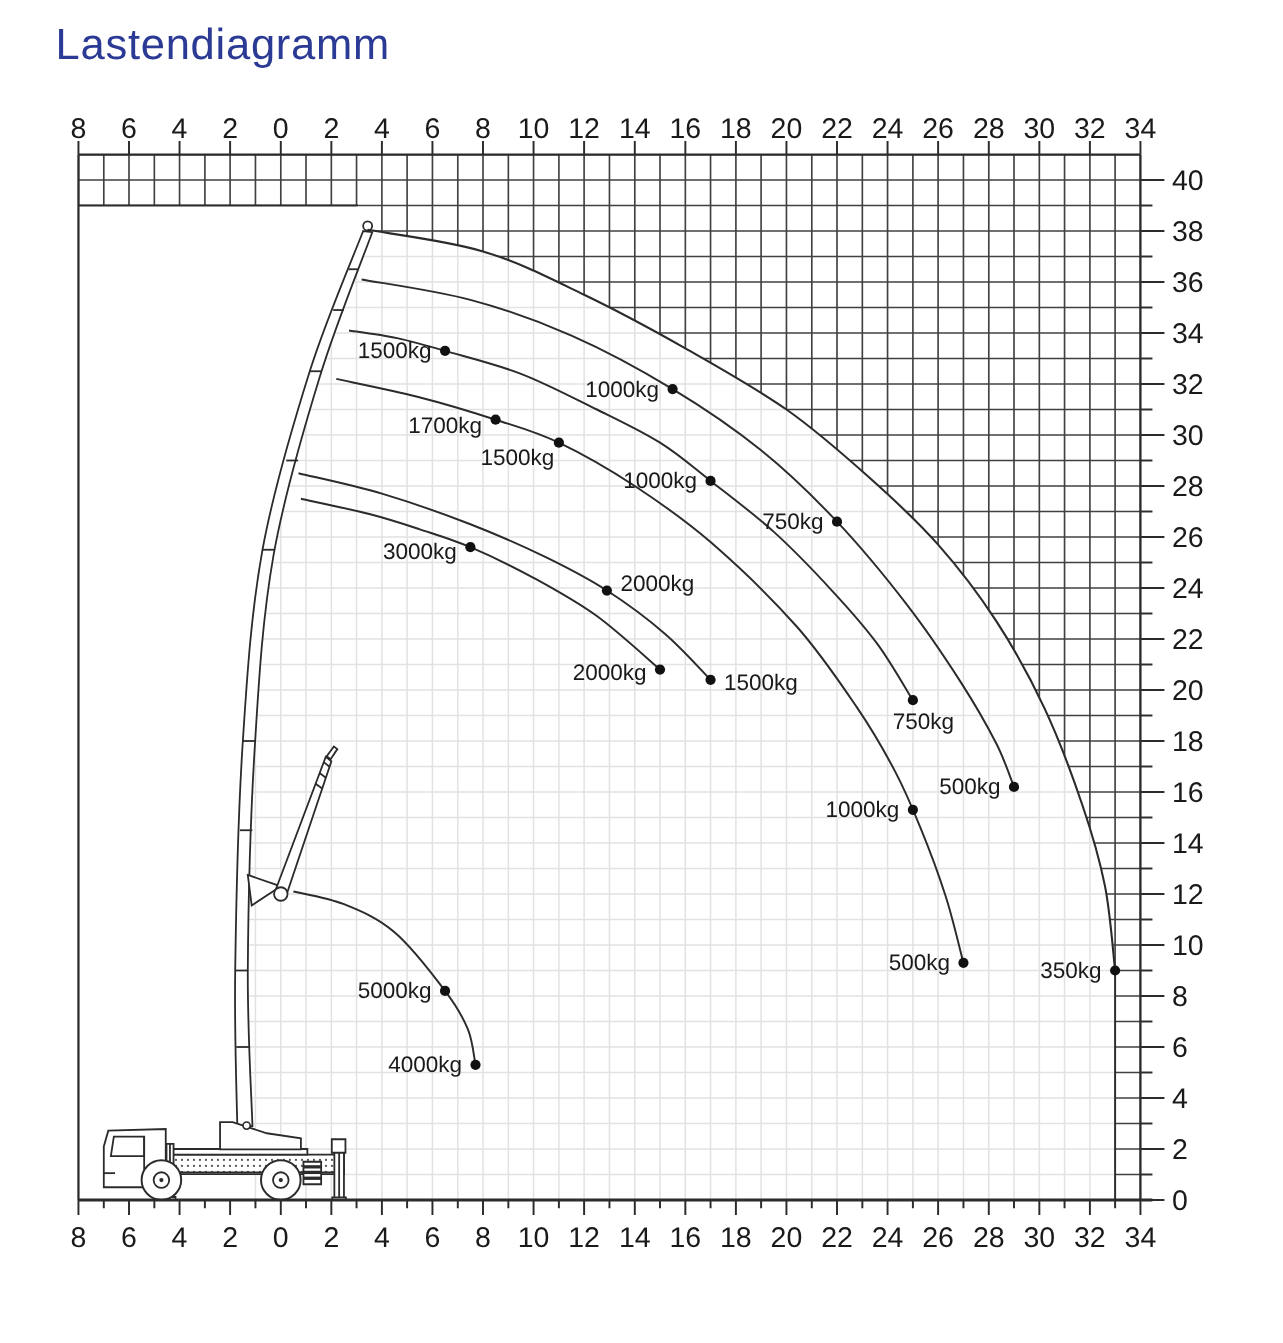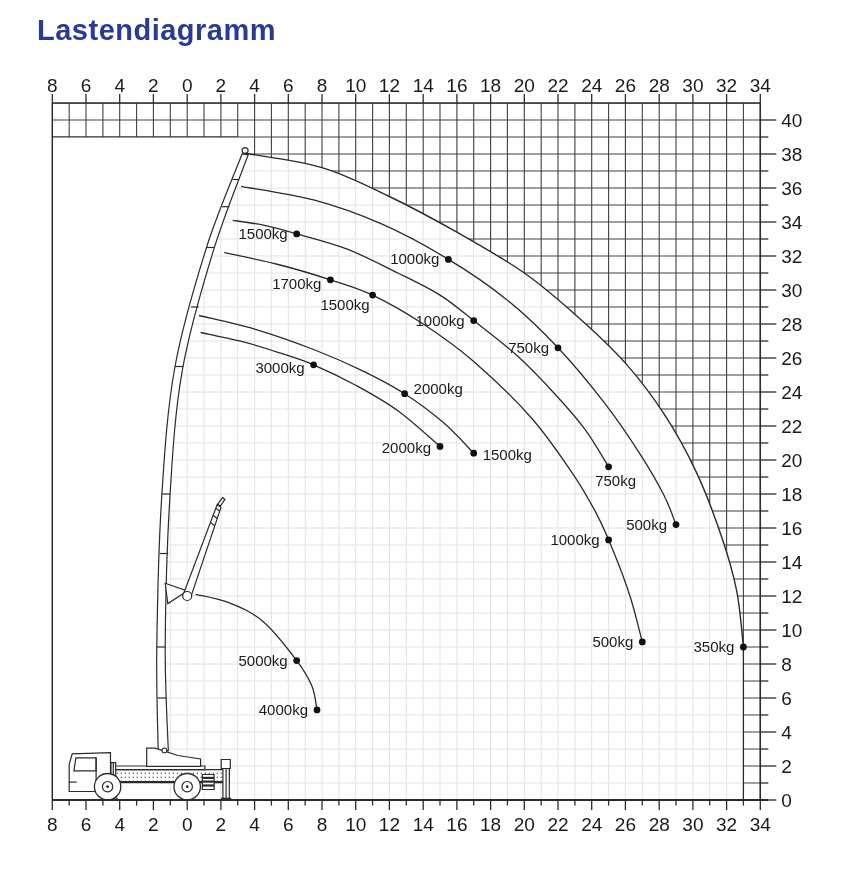--- a/index.html
+++ b/index.html
@@ -1,19 +1,19 @@
 <!DOCTYPE html>
 <html><head>
 <meta charset="utf-8">
 <style>
   html,body{margin:0;padding:0;background:#fff;}
   body{font-family:"Liberation Sans", sans-serif; width:855px; height:895px; position:relative; overflow:hidden;}
   .page-title{
     position:absolute; left:37px; top:14px; margin:0;
-    font-size:29px; font-weight:bold; letter-spacing:.5px;
+    font-size:29px; font-weight:normal; letter-spacing:.5px;
     color:#2b3a94; font-family:"Liberation Sans", sans-serif;
   }
   #chart-wrap{position:absolute; left:0; top:0; width:855px; height:895px;}
   svg text{font-family:"Liberation Sans", sans-serif; fill:#1a1a1a;}
 </style>
 </head>
 <body>
 
 <h1 class="page-title">Lastendiagramm</h1>
 

